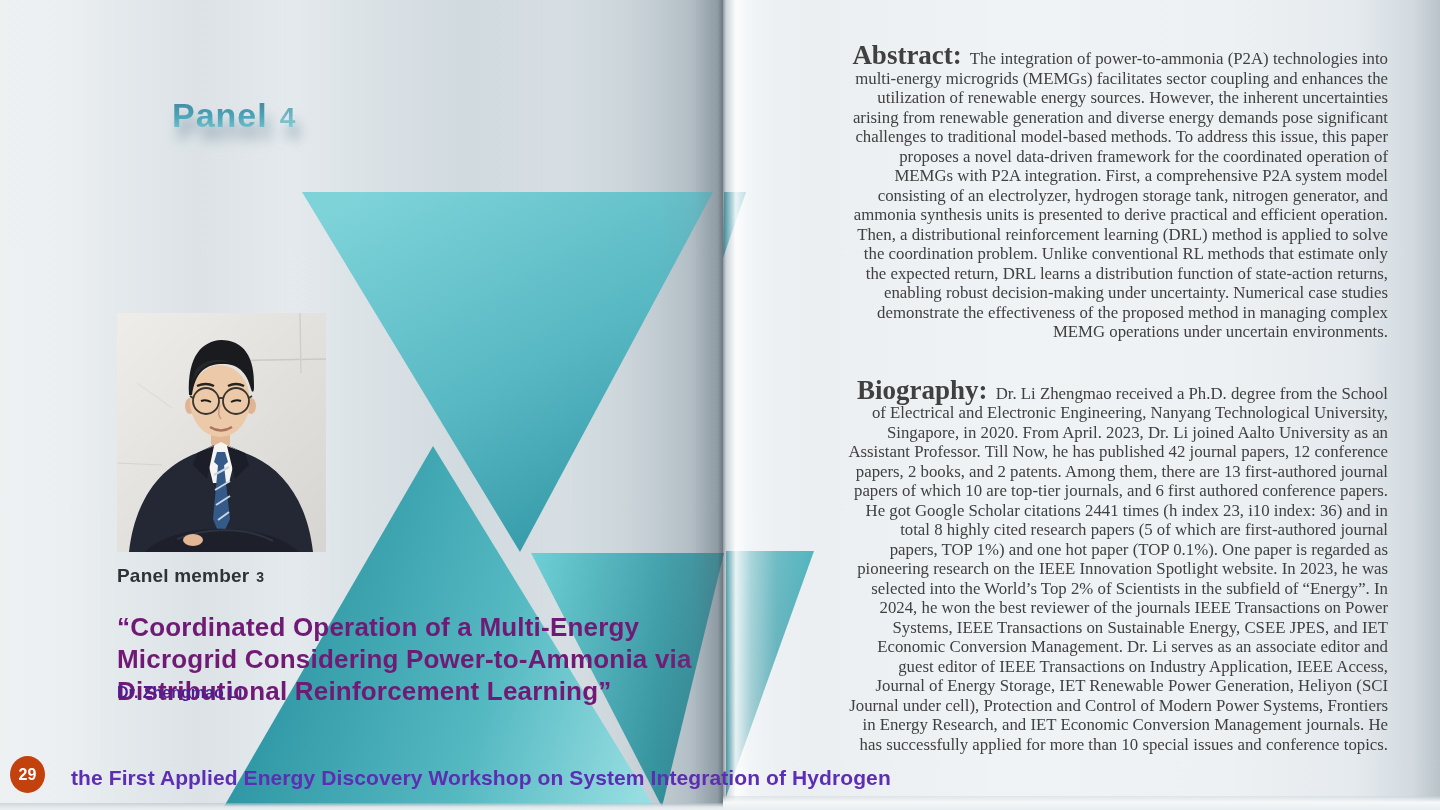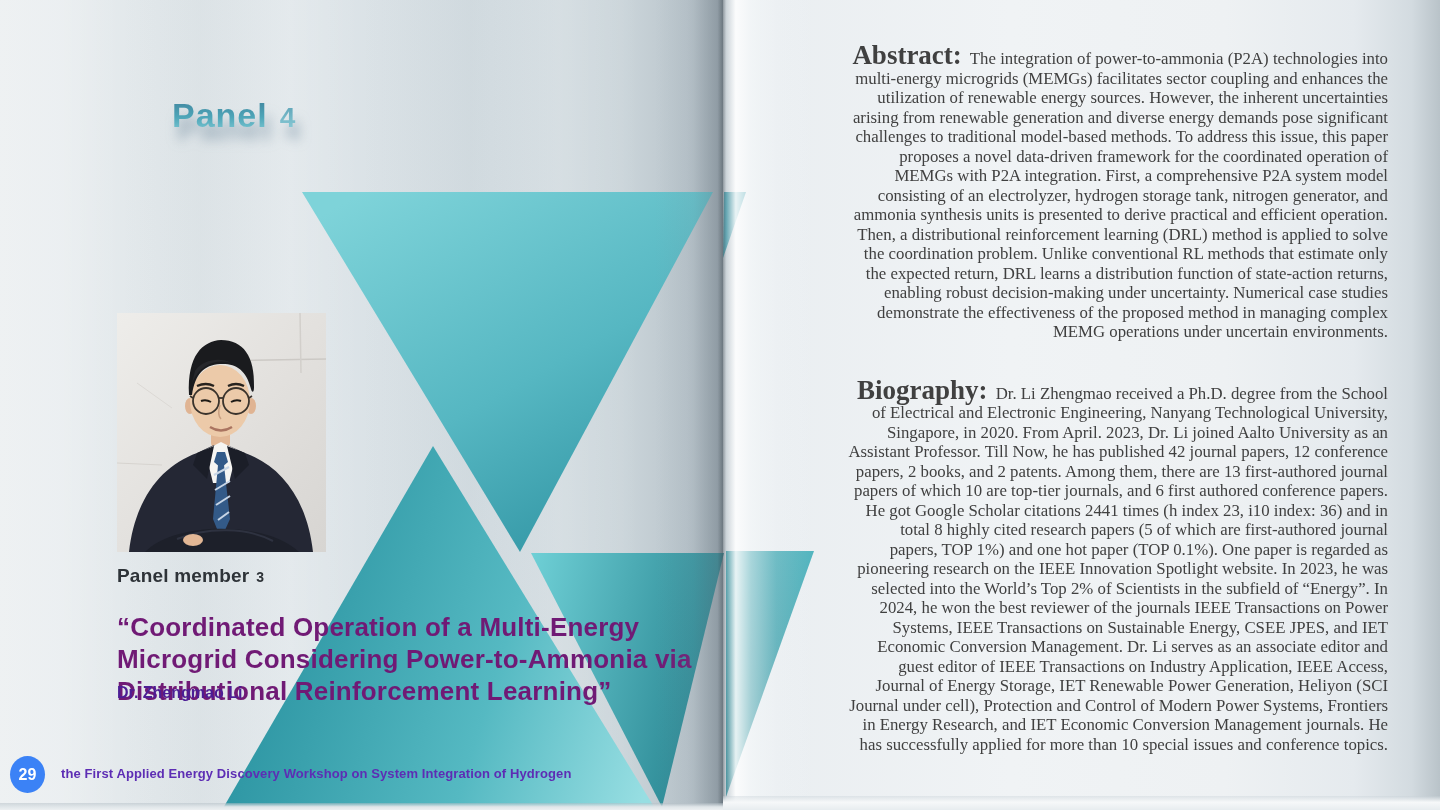--- a/index.html
+++ b/index.html
@@ -87,26 +87,26 @@
     font-weight:bold;font-size:26px;line-height:32px;color:#701a75;letter-spacing:.2px;margin-top:20px;
   }
   .speaker{
     position:absolute;left:117px;top:684px;z-index:2;
     font-weight:bold;font-size:16px;color:#4c1d95;
   }
 
   
   .page-badge{
     position:absolute;left:10px;top:756px;width:35px;height:37px;border-radius:50%;
-    background:#3b82f6;z-index:6;display:flex;align-items:center;justify-content:center;
+    background:#c2410c;z-index:6;display:flex;align-items:center;justify-content:center;
     color:#ffffff;font-weight:bold;font-size:16px;
   }
   .footer-text{
-    position:absolute;left:61px;top:766px;z-index:6;
-    font-weight:bold;font-size:13px;color:#5d2db4;letter-spacing:.1px;
+    position:absolute;left:71px;top:766px;z-index:6;
+    font-weight:bold;font-size:21px;color:#5d2db4;letter-spacing:.1px;
   }
 
   
   .right-text{
     position:absolute;left:848px;top:46px;width:540px;z-index:3;
     font-family:"Liberation Serif",serif;font-size:16.8px;line-height:19.5px;color:#404040;text-align:right;
   }
   .right-text p{margin:0;}
   .right-text p + p{margin-top:39px;}
   .lead{

